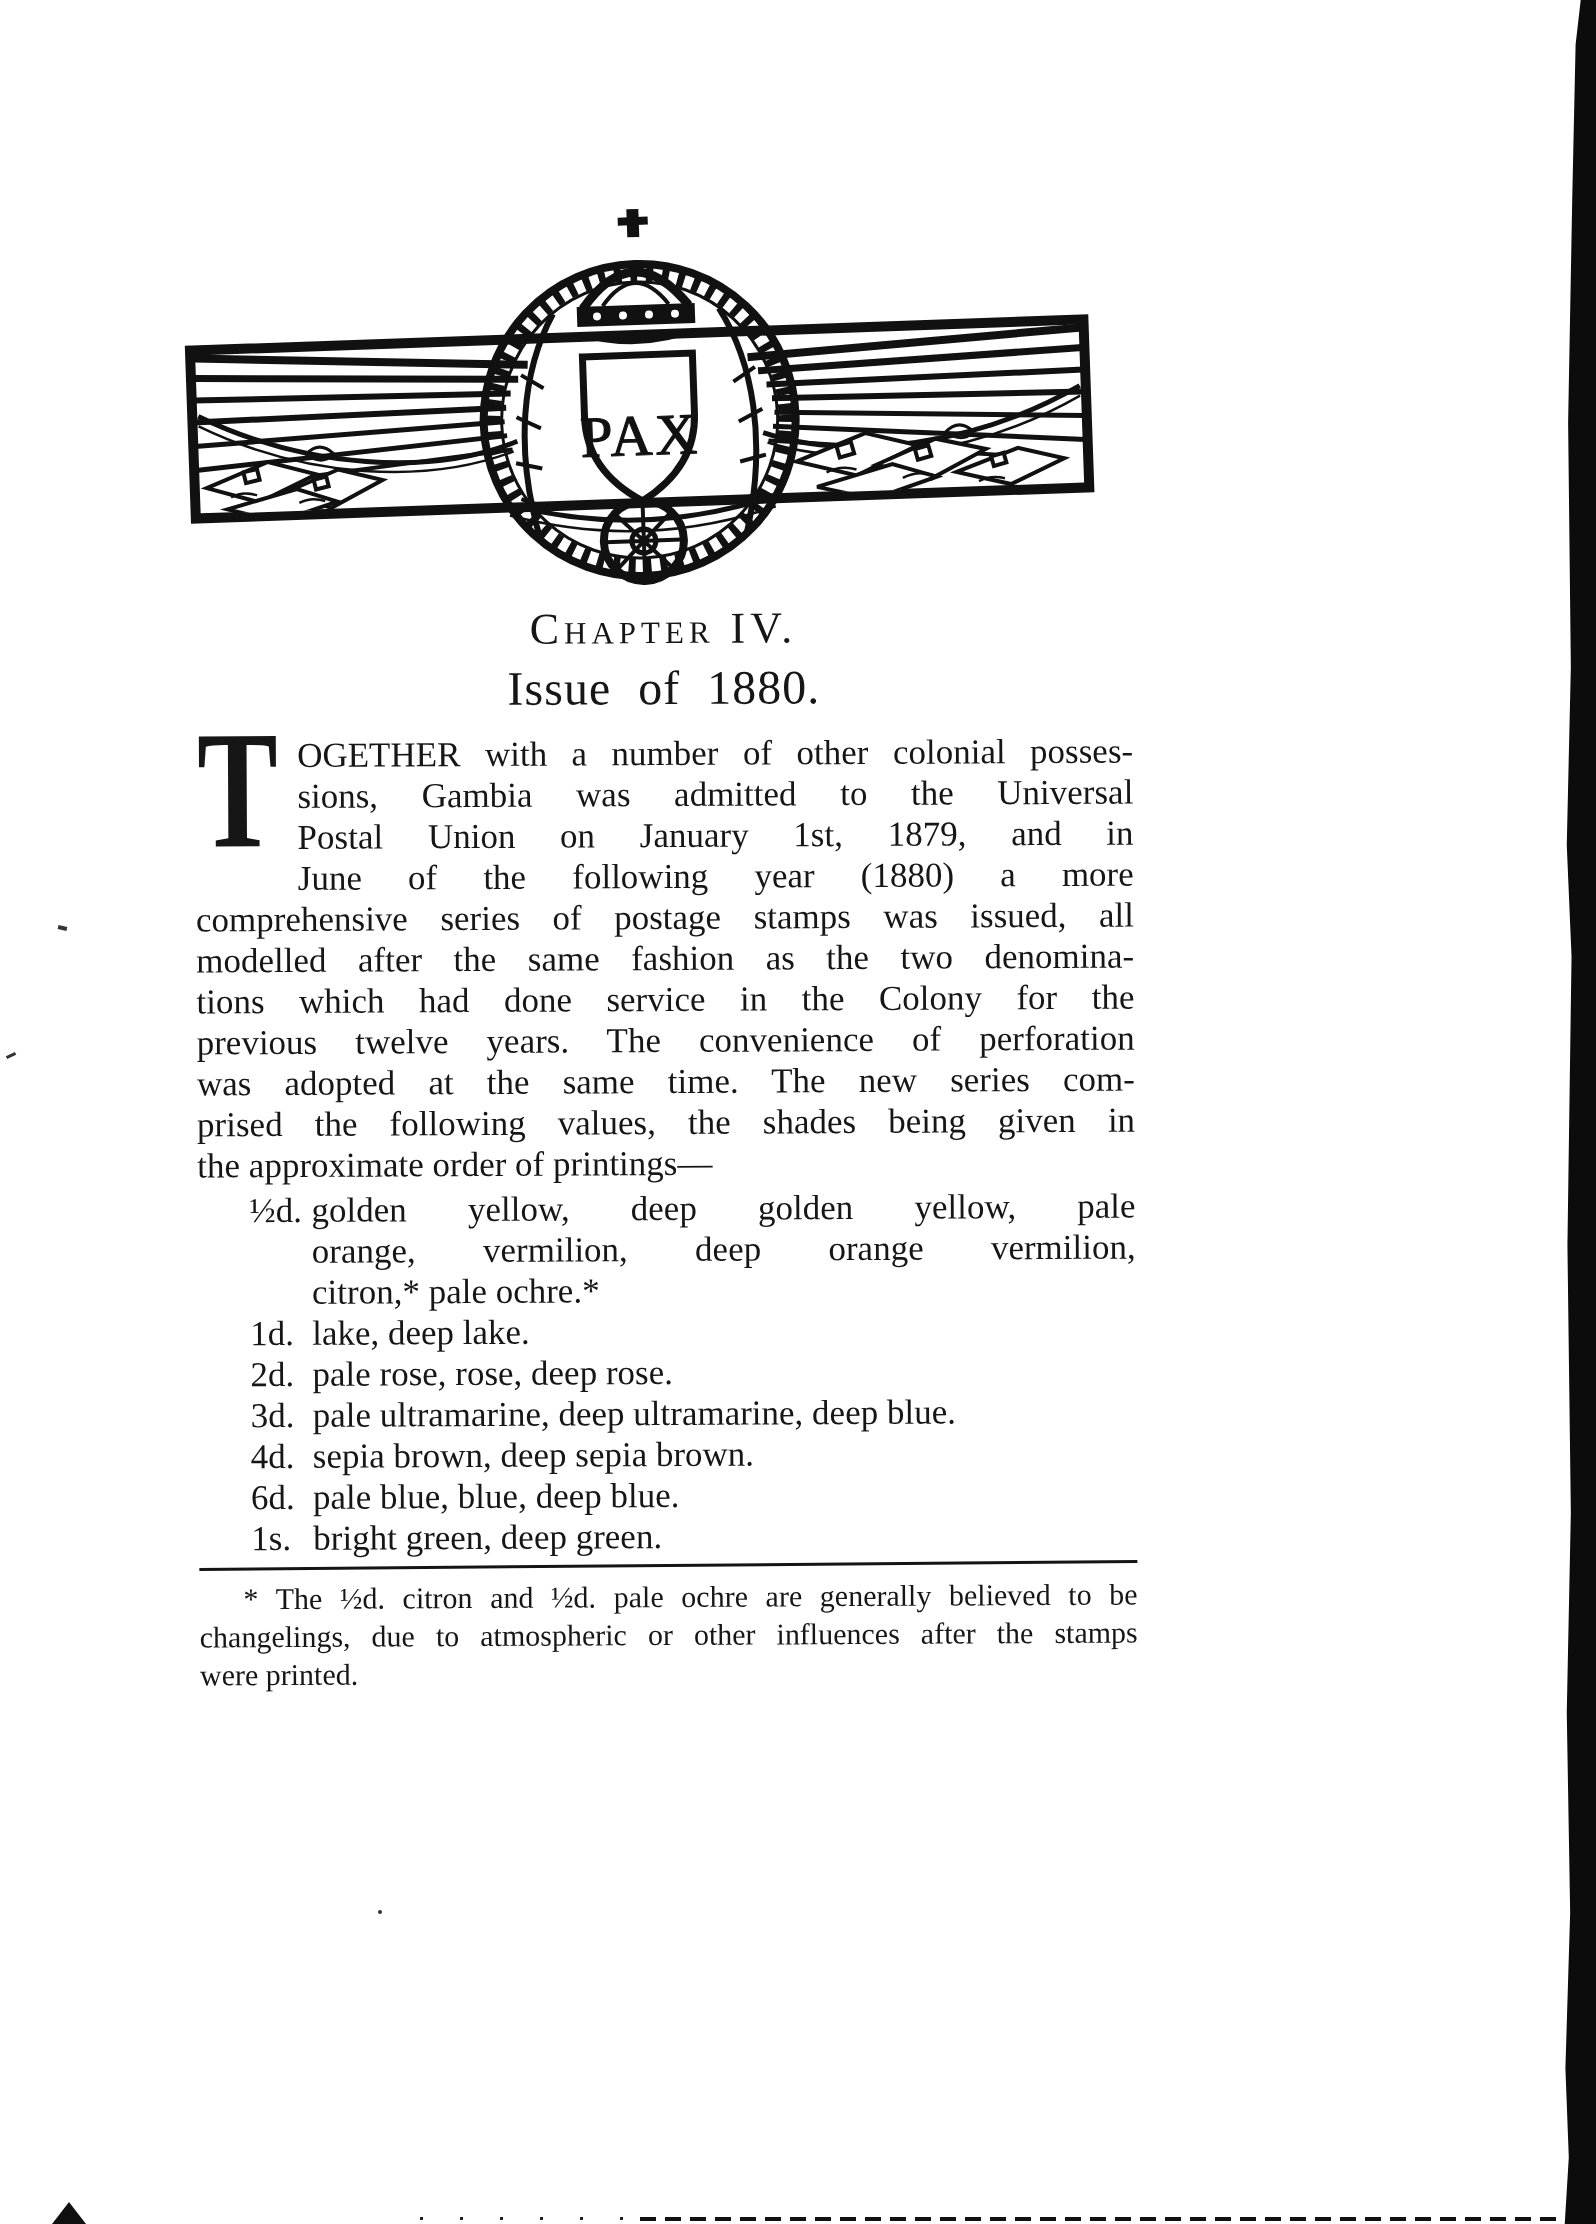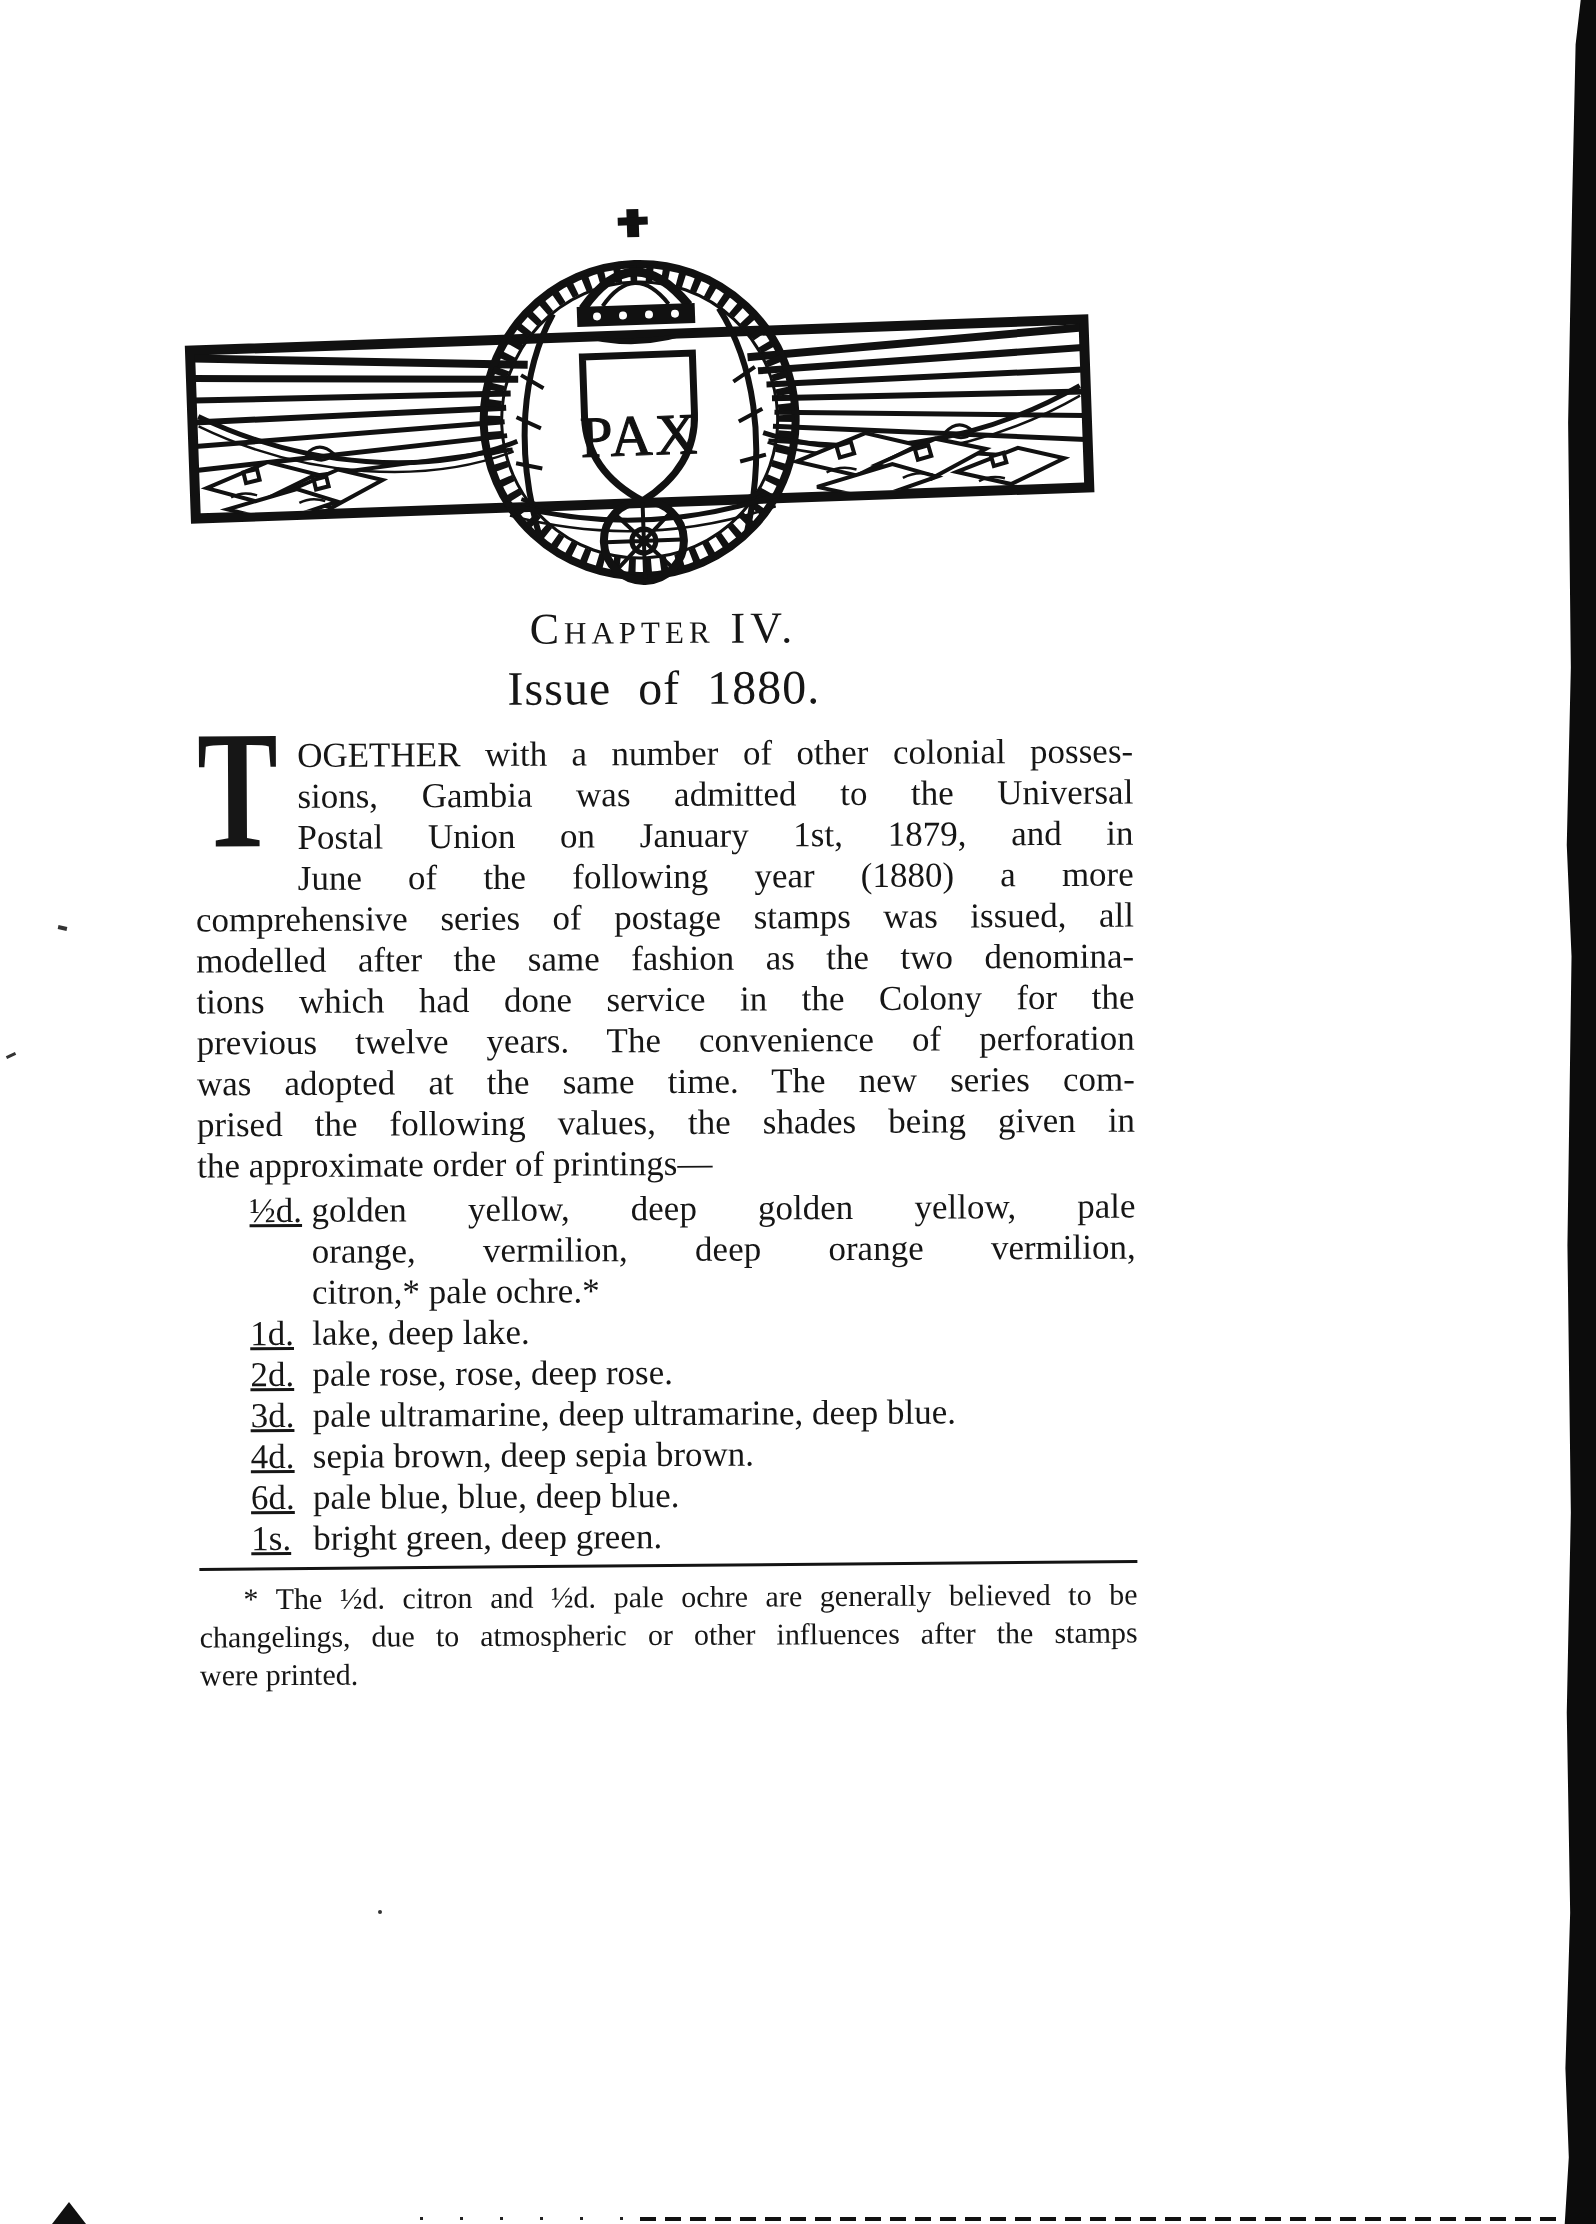--- a/index.html
+++ b/index.html
@@ -57,21 +57,21 @@
   .bline{line-height:41px;white-space:nowrap;}
   .just{white-space:normal;text-align:justify;text-align-last:justify;}
   .indent{padding-left:102px;}
   .dropcap{
     position:absolute;left:2px;top:-30px;
     font-size:168px;line-height:1;font-weight:bold;
     transform:scaleX(0.72);transform-origin:left top;
   }
   .values{position:absolute;top:1188px;left:52px;width:886px;font-size:35px;}
   .vrow{display:flex;align-items:flex-start;}
-  .vlabel{width:62px;flex:0 0 62px;line-height:41px;text-decoration:underline;}
+  .vlabel{width:62px;flex:0 0 62px;line-height:41px;}
   .vshades{flex:1 1 auto;}
   .footrule{
     position:absolute;top:1564px;left:0;width:938px;height:3px;background:#141414;
     transform:rotate(-0.18deg);
   }
   .footnote{position:absolute;top:1578px;left:0;width:938px;font-size:30px;}
   .fline{line-height:38px;white-space:nowrap;}
   .fline.just{white-space:normal;}
   .fn-indent{text-indent:44px;}
 </style>

